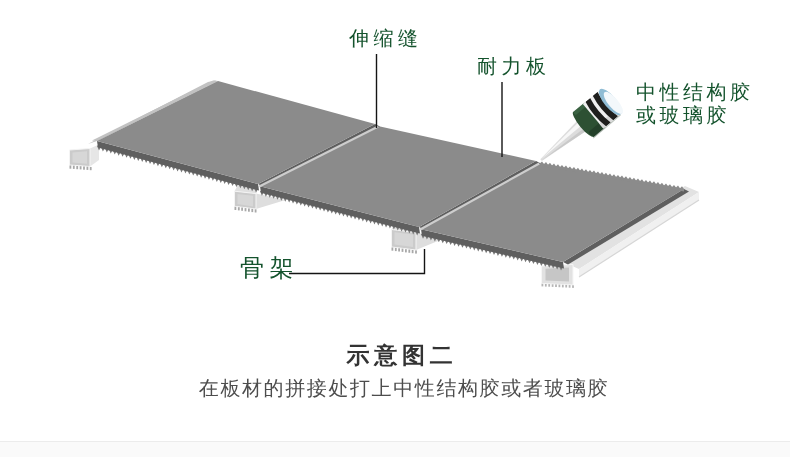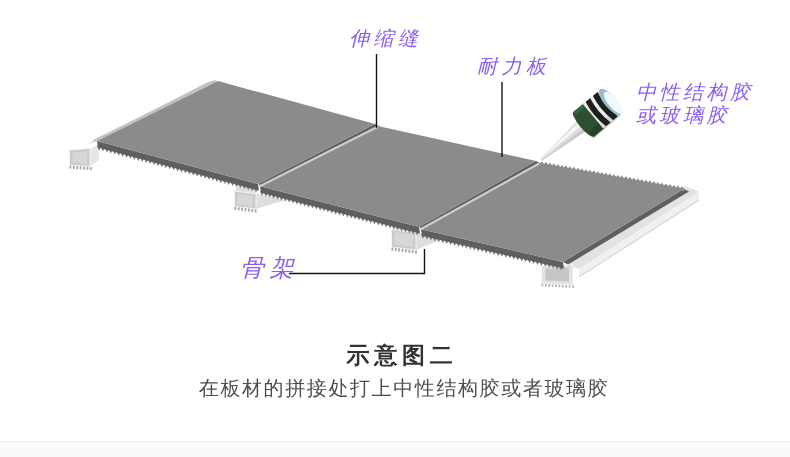--- a/index.html
+++ b/index.html
@@ -1,21 +1,21 @@
 <!DOCTYPE html>
 <html><head>
 <meta charset="utf-8">
 <style>
   * { margin:0; padding:0; box-sizing:border-box; }
   html,body { width:790px; height:457px; background:#ffffff; overflow:hidden;
     font-family:"Liberation Sans", sans-serif; }
   .stage { position:relative; width:790px; height:457px; }
   .diagram-svg { position:absolute; left:0; top:0; }
-  .lbl { position:absolute; color:#8b5cf6; font-size:20px; line-height:22px;
-          letter-spacing:4.5px; white-space:nowrap;font-style:italic; }
+  .lbl { position:absolute; color:#14532d; font-size:20px; line-height:22px;
+          letter-spacing:4.5px; white-space:nowrap; }
   .lbl-expansion { left:349px; top:27px; }
   .lbl-board { left:477px; top:55px; }
   .lbl-adhesive { left:636px; top:81px; letter-spacing:3.5px; line-height:22.5px; }
   .lbl-frame { left:240px; top:257px; font-size:24px; letter-spacing:5.5px; }
   .title { position:absolute; left:7px; top:340px; width:790px; text-align:center;
             font-size:23px; font-weight:bold; color:#333333; letter-spacing:4.8px; }
   .caption { position:absolute; left:9px; top:375px; width:790px; text-align:center;
             font-size:20px; color:#4d4d4d; letter-spacing:1.6px; }
   .footer-rule { position:absolute; left:0; top:441px; width:790px; height:1px;
             background:#ececec; }

